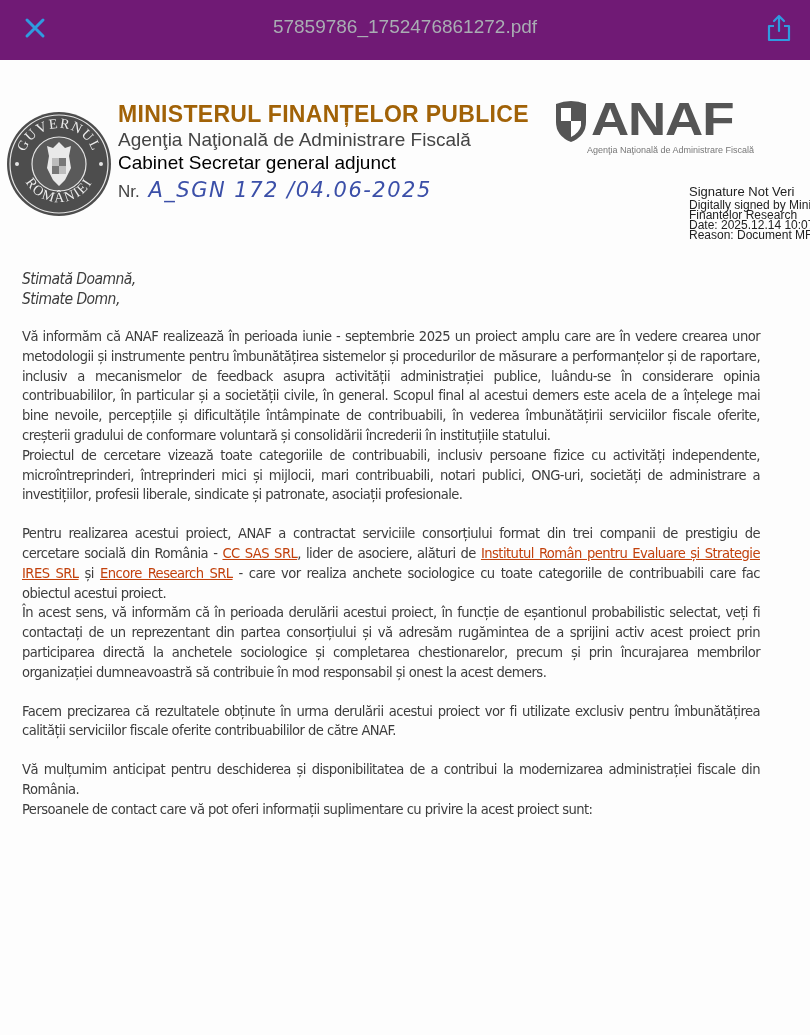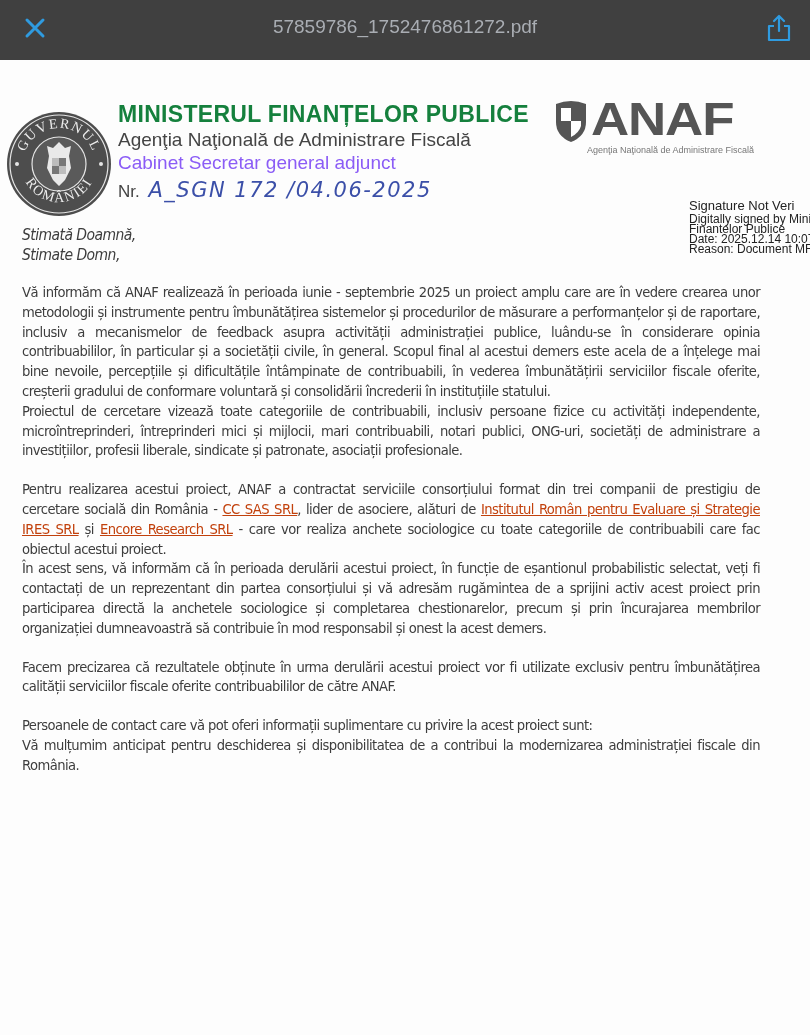--- a/index.html
+++ b/index.html
@@ -4,21 +4,21 @@
 <style>
   html, body { margin: 0; padding: 0; }
   body {
     width: 810px; height: 1035px; overflow: hidden;
     background: #ffffff;
     font-family: "DejaVu Sans", sans-serif;
     position: relative;
   }
   .topbar {
     position: absolute; left: 0; top: 0; width: 810px; height: 60px;
-    background: #404040;
+    background: #701a75;
   }
   .close-btn {
     position: absolute; left: 22px; top: 15px; width: 26px; height: 26px;
     cursor: pointer;
   }
   .share-btn {
     position: absolute; left: 766px; top: 13px; width: 26px; height: 30px;
     cursor: pointer;
   }
   .filename {
@@ -29,56 +29,56 @@
     position: absolute; left: 0; top: 60px; width: 810px; height: 975px;
     background: #fdfdfd;
   }
   .emblem {
     position: absolute; left: 5px; top: 50px; width: 108px; height: 108px;
   }
   .hdr {
     position: absolute; left: 118px; top: 40px;
     font-family: "Liberation Sans", sans-serif; color: #4a4a4a;
   }
-  .hdr .ministry { font-size: 23px; font-weight: bold; letter-spacing: 0.3px; color: #15803d; line-height: 28px; }
+  .hdr .ministry { font-size: 23px; font-weight: bold; letter-spacing: 0.3px; color: #a16207; line-height: 28px; }
   .hdr .agency { font-size: 19px; line-height: 23px; color: #444; }
-  .hdr .cabinet { font-size: 19px; line-height: 23px; color: #8b5cf6; }
+  .hdr .cabinet { font-size: 19px; line-height: 23px; color: #000000; }
   .hdr .nr { font-size: 17px; line-height: 32px; color: #444; }
   .hdr .nr .hand {
     font-family: "DejaVu Sans", sans-serif; font-style: italic; color: #3b4fa8;
     font-size: 21px; letter-spacing: 1.5px; margin-left: 4px;
   }
   .anaf {
     position: absolute; left: 553px; top: 38px; width: 210px; height: 60px;
   }
   .anaf .word {
     position: absolute; left: 38px; top: -6px;
     font-family: "Liberation Sans", sans-serif; font-weight: bold; font-size: 46px;
     color: #555; letter-spacing: -1px; transform: scaleX(1.15); transform-origin: left;
   }
   .anaf .sub {
     position: absolute; left: 34px; top: 47px; font-size: 9px; color: #777;
     font-family: "Liberation Sans", sans-serif; white-space: nowrap;
   }
   .sig {
     position: absolute; left: 689px; top: 123px; width: 121px; overflow: hidden;
-    font-family: "Liberation Sans", sans-serif; color: #222; white-space: nowrap; margin-top: 14px;
+    font-family: "Liberation Sans", sans-serif; color: #222; white-space: nowrap;
   }
   .sig .title { font-size: 13px; line-height: 17px; }
   .sig .line { font-size: 12px; line-height: 10px; }
   .body {
     position: absolute; left: 22px; top: 165px; width: 738px;
     font-family: "DejaVu Sans", sans-serif; color: #3d3d3d;
     font-size: 14.6px; line-height: 19.8px;
   }
   .greet { font-style: italic; font-size: 15.5px; line-height: 20px; margin-bottom: 17px; }
   .p { text-align: justify; margin: 0; }
   .gap { height: 19px; }
   .lnk { color: #c2410c; text-decoration: underline; }
-  .stretch { font-stretch: condensed; letter-spacing: -0.55px; }
+  .stretch { font-stretch: condensed; letter-spacing: -0.55px; margin-top: 44px; }
 </style>
 </head>
 <body>
 
 <div class="topbar">
   <div class="close-btn">
     <svg width="26" height="26" viewBox="0 0 26 26">
       <path d="M5 5 L21 21 M21 5 L5 21" stroke="#2f9be0" stroke-width="3" stroke-linecap="round"></path>
     </svg>
   </div>
@@ -133,34 +133,34 @@
       <path d="M8 8 L18 8 L18 21 L8 21 Z" fill="#fff"></path>
       <path d="M18 21 L28 21 L28 26 Q26 33 18 37 Z" fill="#fff"></path>
     </svg>
     <div class="word">ANAF</div>
     <div class="sub">Agenţia Naţională de Administrare Fiscală</div>
   </div>
 
   <div class="sig">
     <div class="title">Signature Not Veri</div>
     <div class="line">Digitally signed by Ministere</div>
-    <div class="line">Finantelor Publice</div>
+    <div class="line">Finantelor Research</div>
     <div class="line">Date: 2025.12.14 10:07:41</div>
     <div class="line">Reason: Document MFP</div>
   </div>
 
   <div class="body stretch">
     <div class="greet">
       <div>Stimată Doamnă,</div>
       <div>Stimate Domn,</div>
     </div>
     <p class="p">Vă informăm că ANAF realizează în perioada iunie - septembrie 2025 un proiect amplu care are în vedere crearea unor metodologii și instrumente pentru îmbunătățirea sistemelor și procedurilor de măsurare a performanțelor și de raportare, inclusiv a mecanismelor de feedback asupra activității administrației publice, luându-se în considerare opinia contribuabililor, în particular și a societății civile, în general. Scopul final al acestui demers este acela de a înțelege mai bine nevoile, percepțiile și dificultățile întâmpinate de contribuabili, în vederea îmbunătățirii serviciilor fiscale oferite, creșterii gradului de conformare voluntară și consolidării încrederii în instituțiile statului.</p>
     <p class="p">Proiectul de cercetare vizează toate categoriile de contribuabili, inclusiv persoane fizice cu activități independente, microîntreprinderi, întreprinderi mici și mijlocii, mari contribuabili, notari publici, ONG-uri, societăți de administrare a investițiilor, profesii liberale, sindicate și patronate, asociații profesionale.</p>
     <div class="gap"></div>
     <p class="p"><span>Pentru realizarea acestui proiect, ANAF a contractat serviciile consorțiului format din trei companii  de prestigiu de cercetare socială din România - </span><span class="lnk">CC SAS SRL</span><span>, lider de asociere, alături de </span><span class="lnk">Institutul Român pentru Evaluare și Strategie IRES SRL</span><span> și </span><span class="lnk">Encore Research SRL</span><span> - care vor realiza anchete sociologice cu toate categoriile de contribuabili care fac obiectul acestui proiect.</span></p>
     <p class="p">În acest sens, vă informăm că în perioada derulării acestui proiect, în funcție de eșantionul probabilistic selectat, veți fi contactați de un reprezentant din partea consorțiului și vă adresăm rugămintea de a sprijini activ acest proiect prin participarea directă la anchetele sociologice și completarea chestionarelor, precum și prin încurajarea membrilor organizației dumneavoastră să contribuie în mod responsabil și onest la acest demers.</p>
     <div class="gap"></div>
     <p class="p">Facem precizarea că rezultatele obținute în urma derulării acestui proiect vor fi utilizate exclusiv pentru îmbunătățirea calității serviciilor fiscale oferite contribuabililor de către ANAF.</p>
     <div class="gap"></div>
+    <p class="p">Vă mulțumim anticipat pentru deschiderea și disponibilitatea de a contribui la modernizarea administrației fiscale din România.</p>
     <p class="p">Persoanele de contact care vă pot oferi informații suplimentare cu privire la acest proiect sunt:</p>
-    <p class="p">Vă mulțumim anticipat pentru deschiderea și disponibilitatea de a contribui la modernizarea administrației fiscale din România.</p>
   </div>
 </div>
 
 </body></html>

